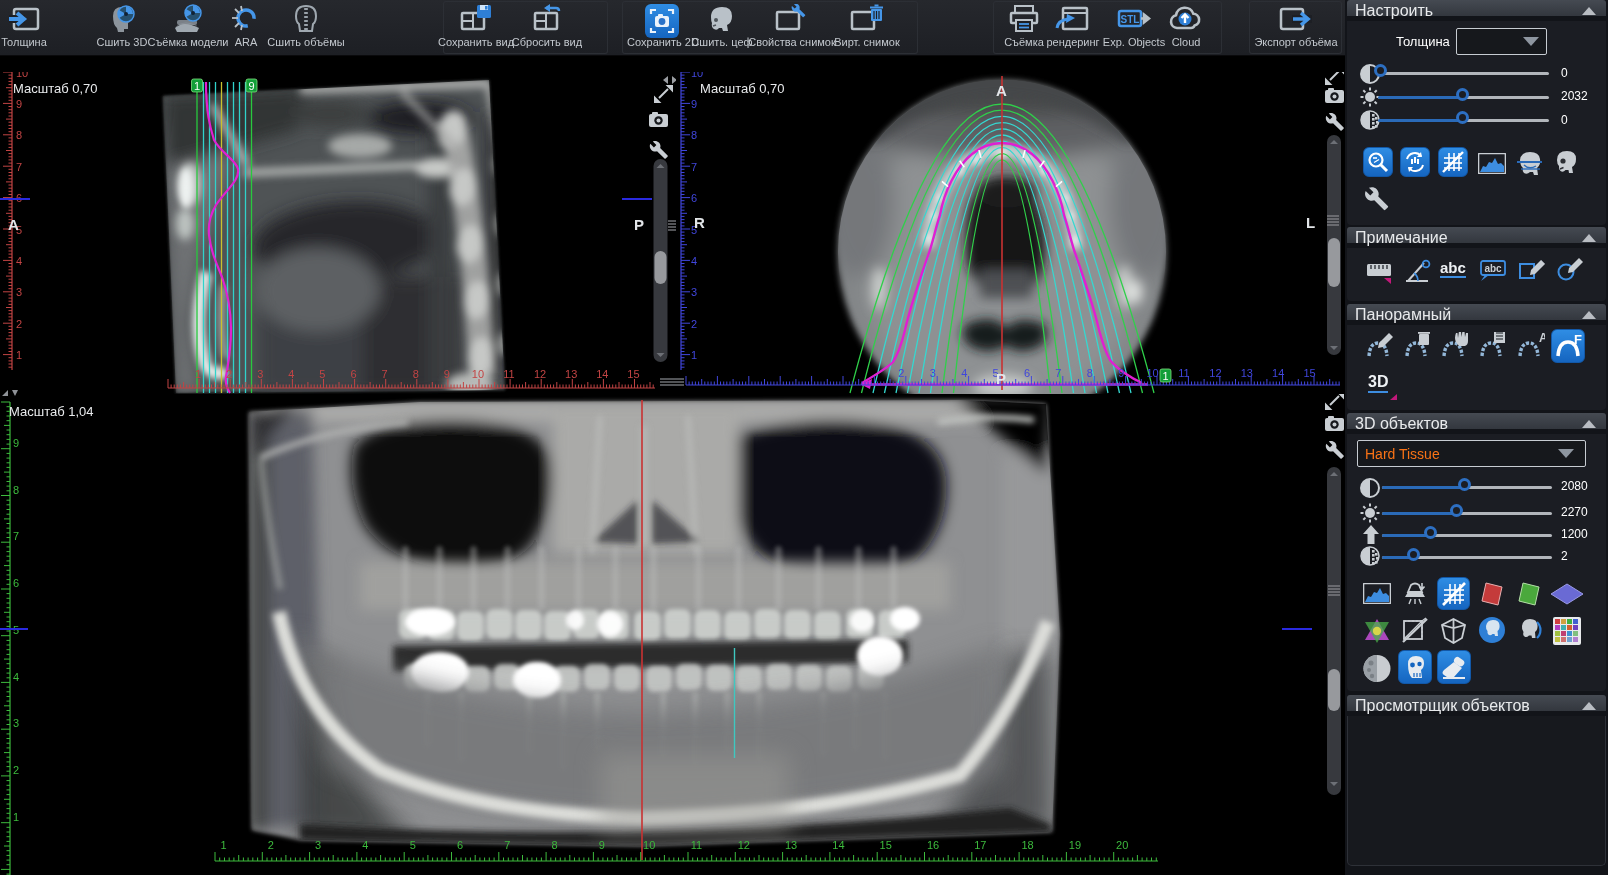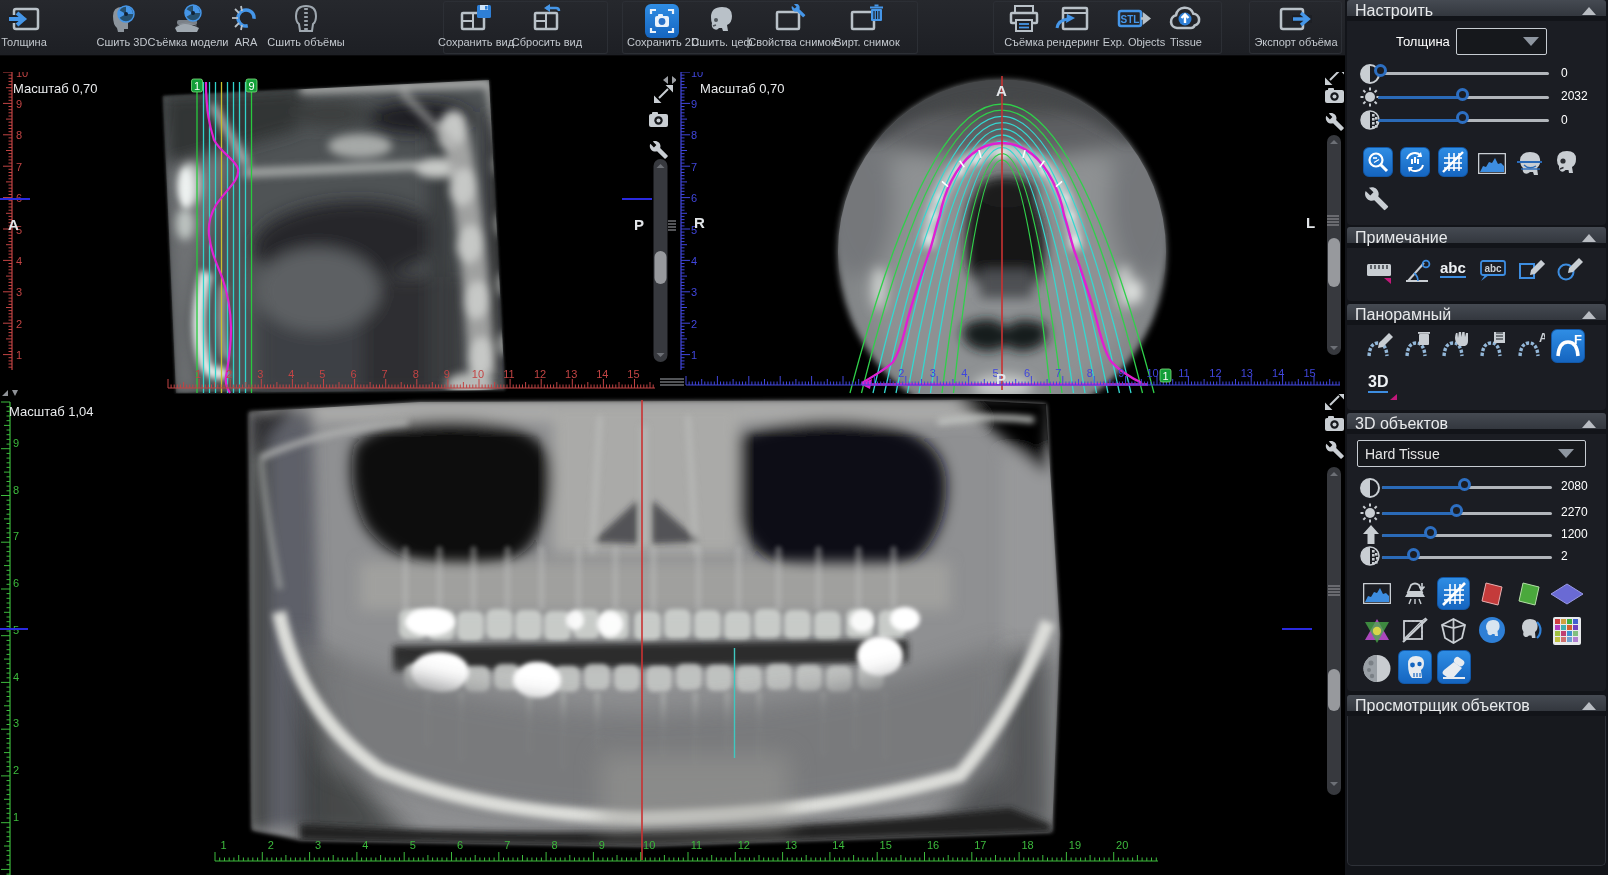--- a/index.html
+++ b/index.html
@@ -13,21 +13,21 @@
 #infobar{position:absolute;left:0;top:57px;width:1345px;height:15px;background:#0c0d10;color:#80858c;font-size:12.5px;line-height:15px;padding-left:2px;white-space:nowrap}
 #sidebar{position:absolute;left:1345px;top:0;width:263px;height:875px;background:#121419}
 .shead{position:absolute;width:259px;height:16px;background:linear-gradient(#454a52,#33373e);border-radius:3px 3px 0 0;color:#e8eaec;font-size:16px;line-height:21px;padding-left:8px}
 .shead:after{content:"";position:absolute;right:10px;top:7px;width:0;height:0;border-left:7px solid transparent;border-right:7px solid transparent;border-bottom:8px solid #b9bdc3}
 .spanel{position:absolute;width:259px;background:#1b1d23}
 .slider-track{position:absolute;height:3px;background:#b2b6bb;border-radius:2px}
 .slider-fill{position:absolute;height:3px;background:#2a6ab8;border-radius:2px}
 .slider-handle{position:absolute;width:13px;height:13px;border:3px solid #2d6fc2;border-radius:50%;background:#1b1d23}
 .sval{position:absolute;color:#fff;font-size:12px}
 .bluebtn{position:absolute;background:linear-gradient(#2f8de4,#1565c0);border-radius:6px;border:1px solid #1258a8}
-.dropdown{position:absolute;border:1px solid #c7ccd2;border-radius:2px;background:#16181c;color:#e5e5e5}
+.dropdown{position:absolute;border:1px solid #c7ccd2;border-radius:2px;background:#16181c;color:#f97316}
 .dd-arrow{position:absolute;width:0;height:0;border-left:8px solid transparent;border-right:8px solid transparent;border-top:9px solid #8e96a0}
 </style></head><body>
 <div id="root">
 <div id="toolbar">
       <div class="abs" style="left:443px;top:1px;width:165px;height:53px;border-radius:3px;box-shadow:inset 0 0 0 1px #2c2f35"></div>
       <div class="abs" style="left:622px;top:1px;width:296px;height:53px;border-radius:3px;box-shadow:inset 0 0 0 1px #2c2f35"></div>
       <div class="abs" style="left:993px;top:1px;width:229px;height:53px;border-radius:3px;box-shadow:inset 0 0 0 1px #2c2f35"></div>
       <div class="abs" style="left:1249px;top:1px;width:93px;height:53px;border-radius:3px;box-shadow:inset 0 0 0 1px #2c2f35"></div>
       <div class="titem" style="left:7px">
         <svg class="ticon" width="34" height="30" viewBox="0 0 34 30" style="">
@@ -195,21 +195,21 @@
         </svg>
       </div>
       <div class="tlabel" style="left:1134px">Exp. Objects</div>
       <div class="titem" style="left:1168px">
         <svg class="ticon" width="36" height="30" viewBox="0 0 36 30" style="">
           <path d="M9 24 a6.5 6.5 0 0 1 -1 -12.8 a9 9 0 0 1 17.4 -1.4 a6 6 0 0 1 1.2 11.8 q-1 2.4 -3.6 2.4z" fill="none" stroke="#b9c1c8" stroke-width="2.6"></path>
           <circle cx="17" cy="15" r="6.5" fill="#2e7fd6"></circle>
           <path d="M17 19 v-8 M13.5 14 l3.5 -3.5 3.5 3.5" stroke="#fff" stroke-width="2.4" fill="none"></path>
         </svg>
       </div>
-      <div class="tlabel" style="left:1186px">Tissue</div>
+      <div class="tlabel" style="left:1186px">Cloud</div>
       <div class="titem" style="left:1278px">
         <svg class="ticon" width="36" height="30" viewBox="0 0 36 30" style="">
           <rect x="3" y="5" width="22" height="20" rx="2" fill="none" stroke="#b9c1c8" stroke-width="2.5"></rect>
           <rect x="14" y="11" width="20" height="8" fill="#1d1f24"></rect>
           <path d="M15 15 h13 M23 9 l7 6 -7 6" stroke="#4596e8" stroke-width="3.6" fill="none"></path>
         </svg>
       </div>
       <div class="tlabel" style="left:1296px">Экспорт объёма</div>
     </div>
     <svg class="abs" style="left:0;top:72px" width="676" height="322" viewBox="0 0 676 322">

